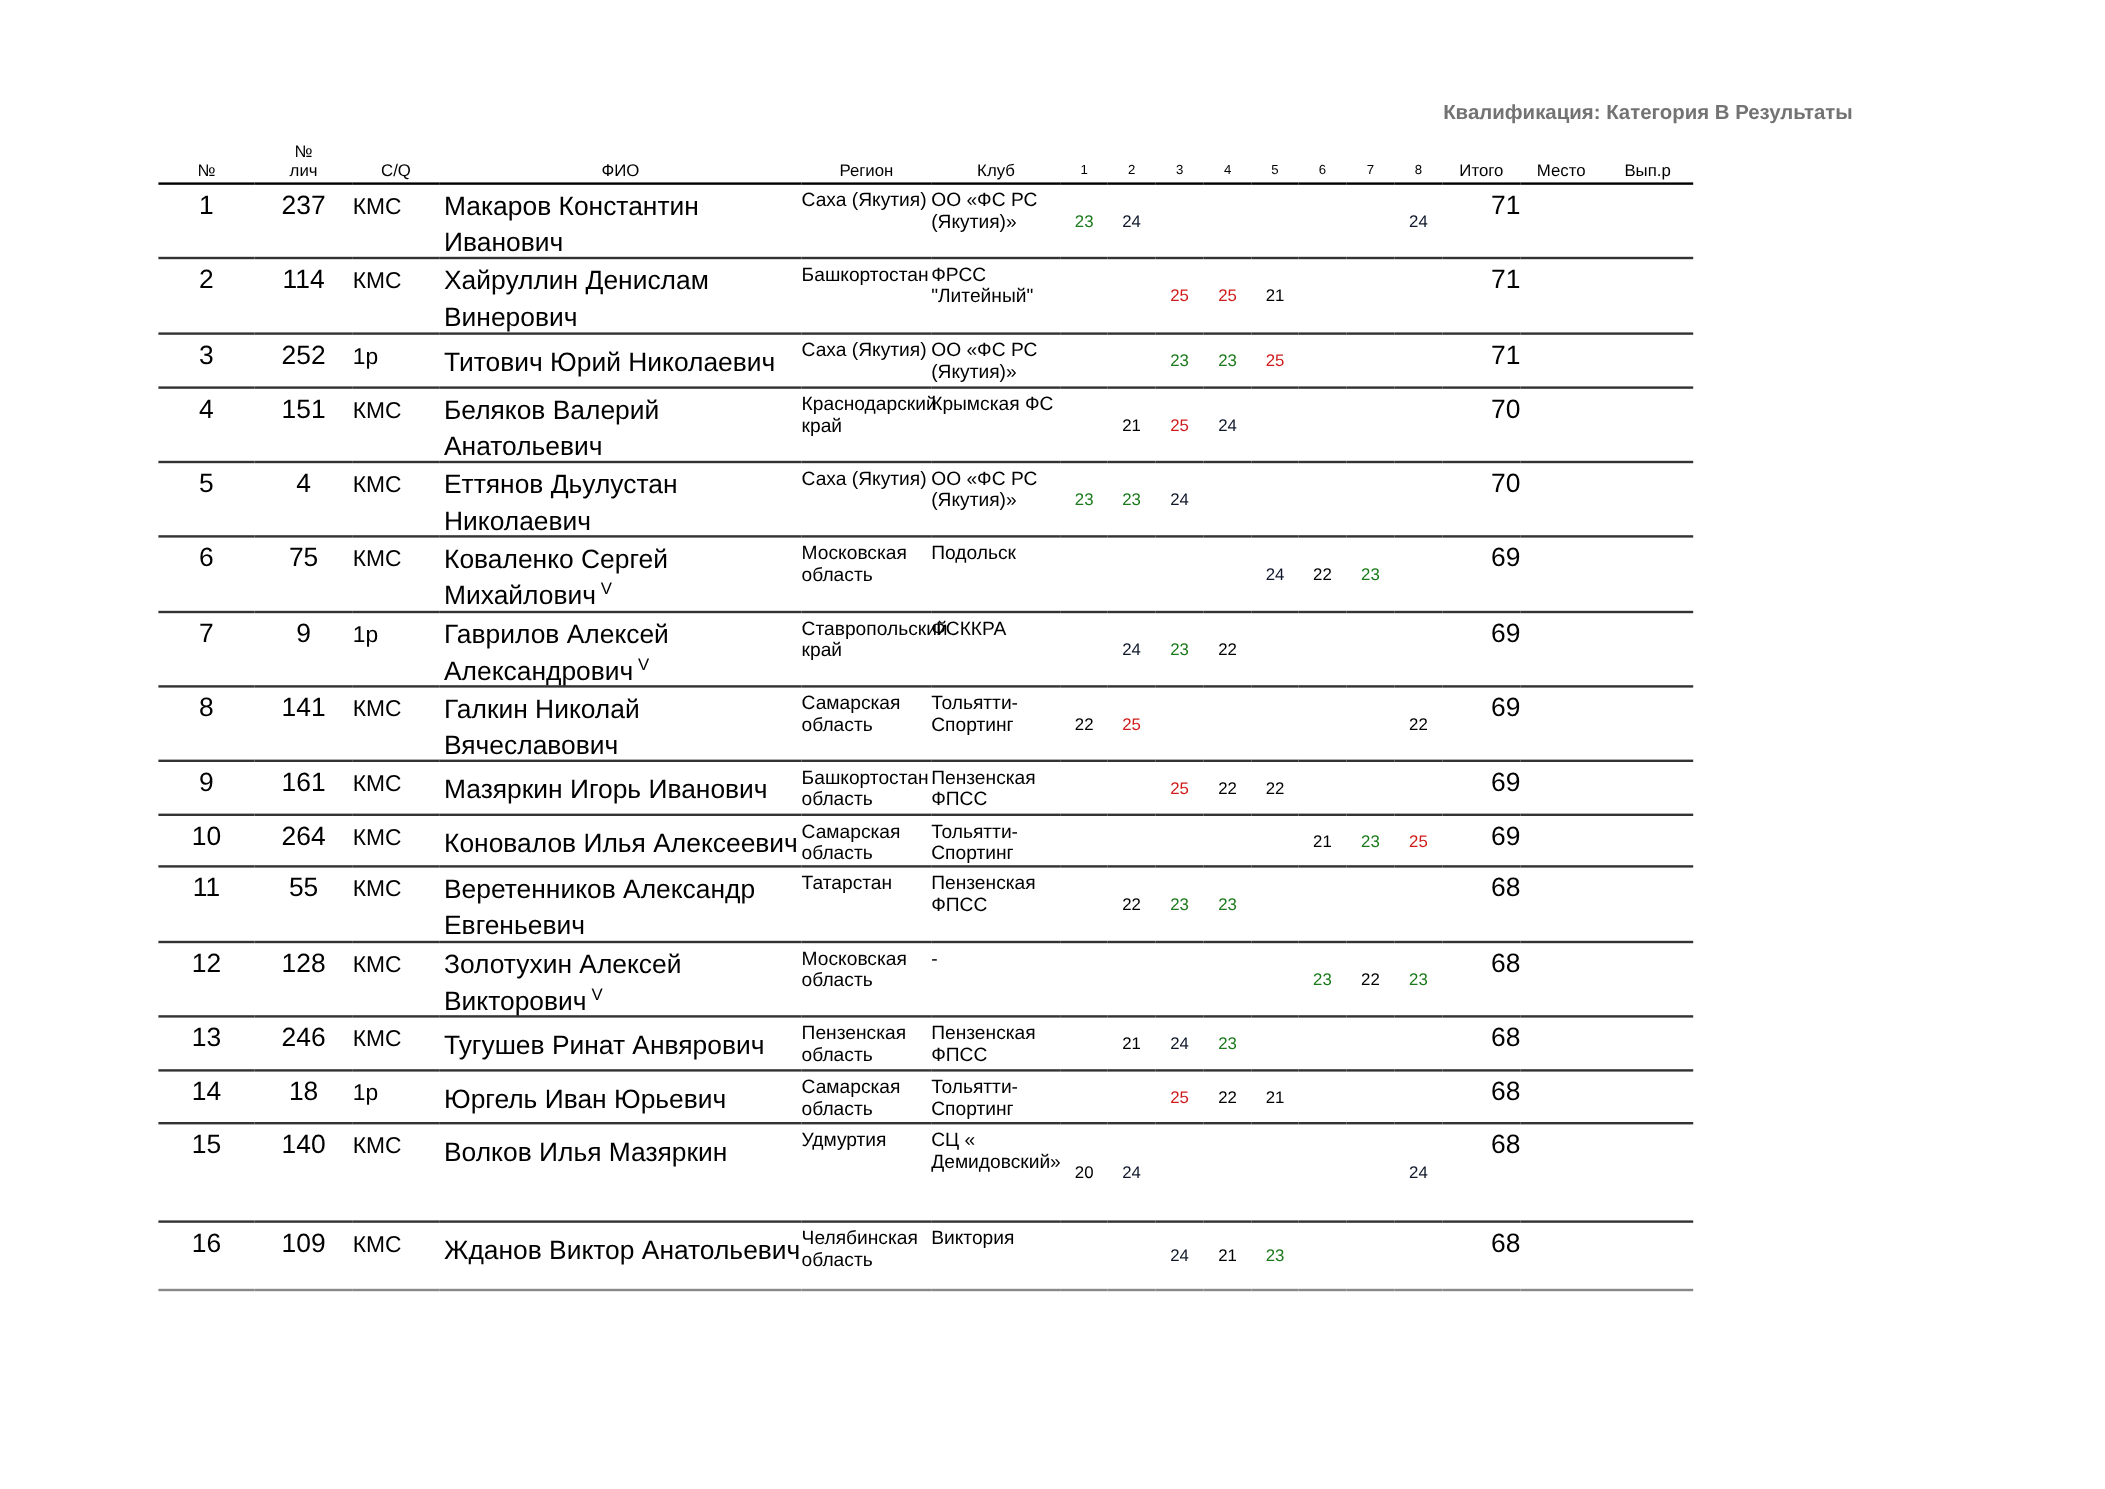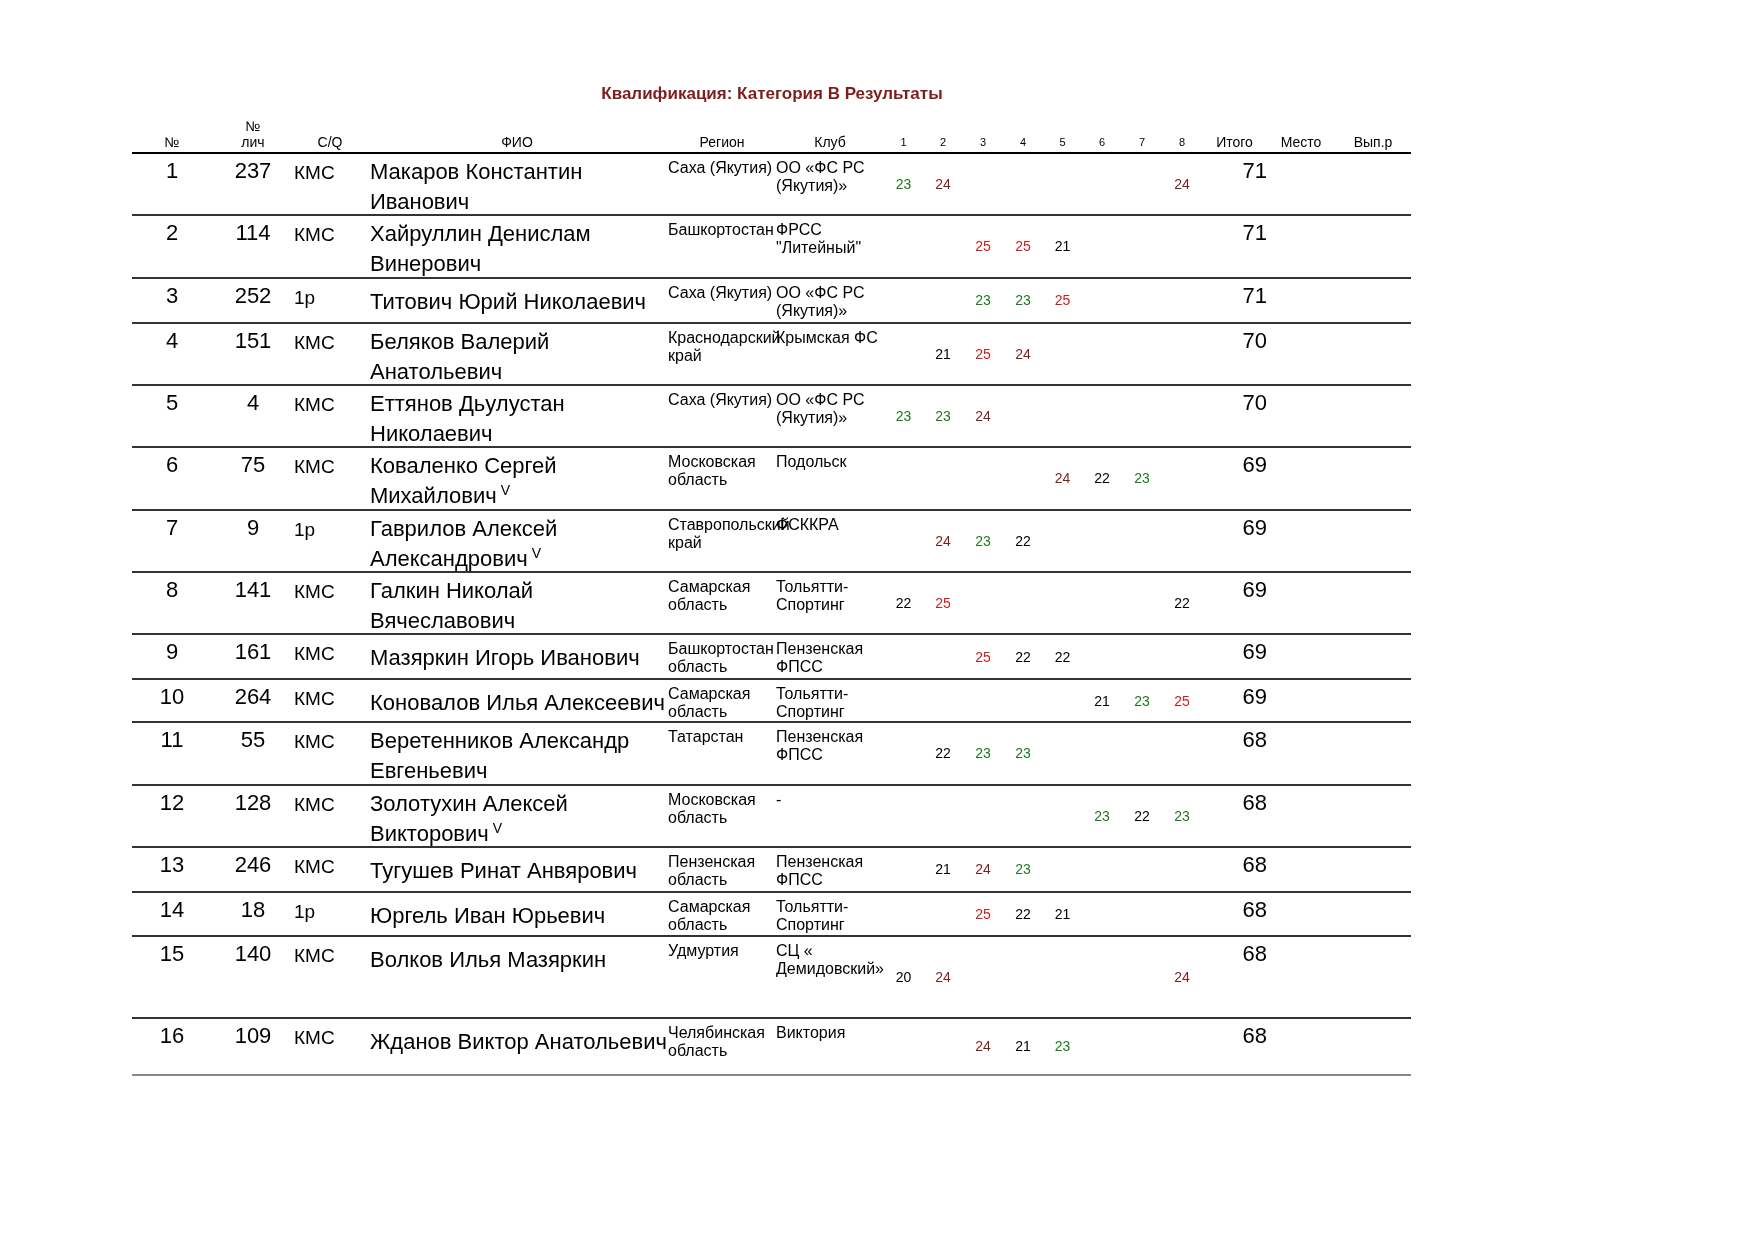--- a/index.html
+++ b/index.html
@@ -1,33 +1,33 @@
 <!DOCTYPE html>
 <html><head>
 <meta charset="utf-8">
 <style>
   html, body { margin:0; padding:0; background:#fff; }
   body { width:1754px; height:1241px; position:relative; overflow:hidden;
          font-family:"Liberation Sans", sans-serif; color:#000; }
-  .title { position:absolute; left:0; width:1544px; top:84px; text-align:center;
-           font-size:17px; font-weight:bold; color:#7f1d1d; }
+  .title { position:absolute; left:0; width:1544px; top:84px; text-align:right;
+           font-size:17px; font-weight:bold; color:#737373; }
   table { position:absolute; left:132px; top:118px; width:1279px; border-collapse:separate; border-spacing:0;
           table-layout:fixed; }
   th { font-weight:normal; font-size:14px; vertical-align:bottom; padding:0 0 2px 0;
        text-align:center; border-bottom:2px solid #000; line-height:16px; }
   th.rn { font-size:11px; }
   td { vertical-align:top; padding:0; border-bottom:2px solid #333; position:relative; }
   tr:last-child td { border-bottom:2px solid #888; }
   .num { font-size:22px; text-align:center; padding-top:5px; line-height:24px; }
   .cq { font-size:19px; text-align:left; padding-top:8px; }
   .fio { font-size:22px; line-height:25px; padding-top:5px; padding-left:4px; }
   .small { font-size:16px; line-height:18px; padding-top:5px; padding-left:0px; }
   .res { font-size:14px; text-align:center; vertical-align:middle; }
   .res.c23 { color:#1b7a1b; }
-  .res.c24 { color:#7f1d1d; }
+  .res.c24 { color:#0f172a; }
   .res.c25 { color:#d01c1c; }
   .tot { font-size:22px; text-align:right; padding-top:5px; line-height:24px; }
   .mark { font-size:14px; vertical-align:super; margin-left:4px; }
 </style>
 </head>
 <body>
 
 <div class="title">Квалификация: Категория B Результаты</div>
 
 <table>

